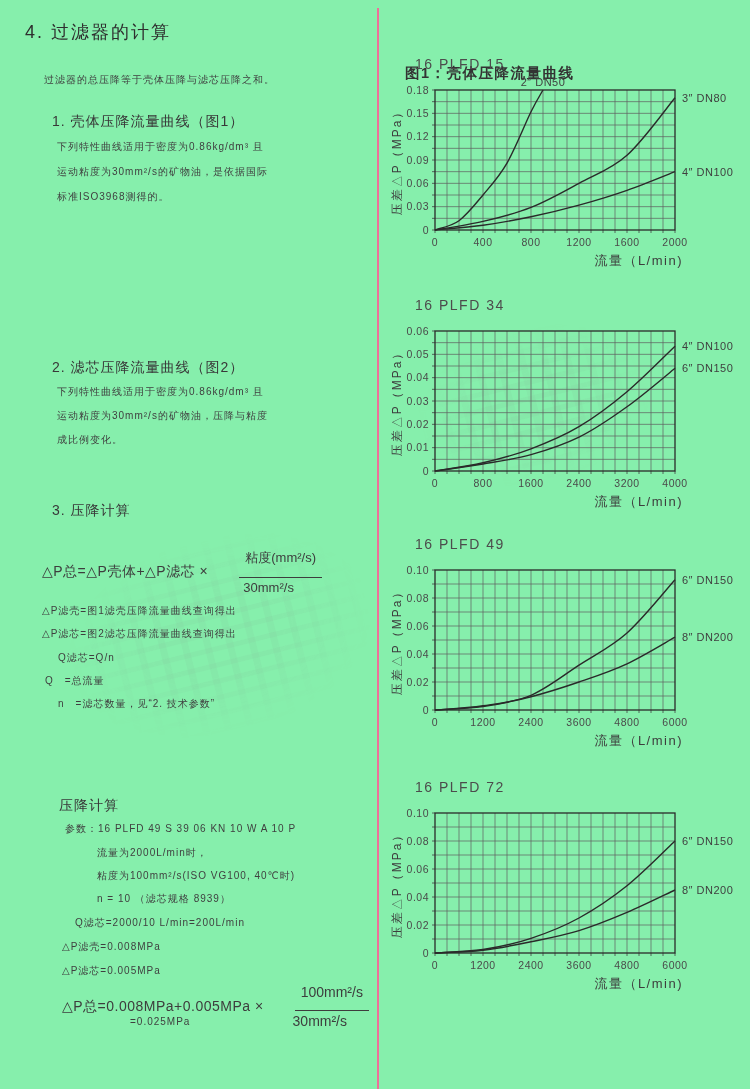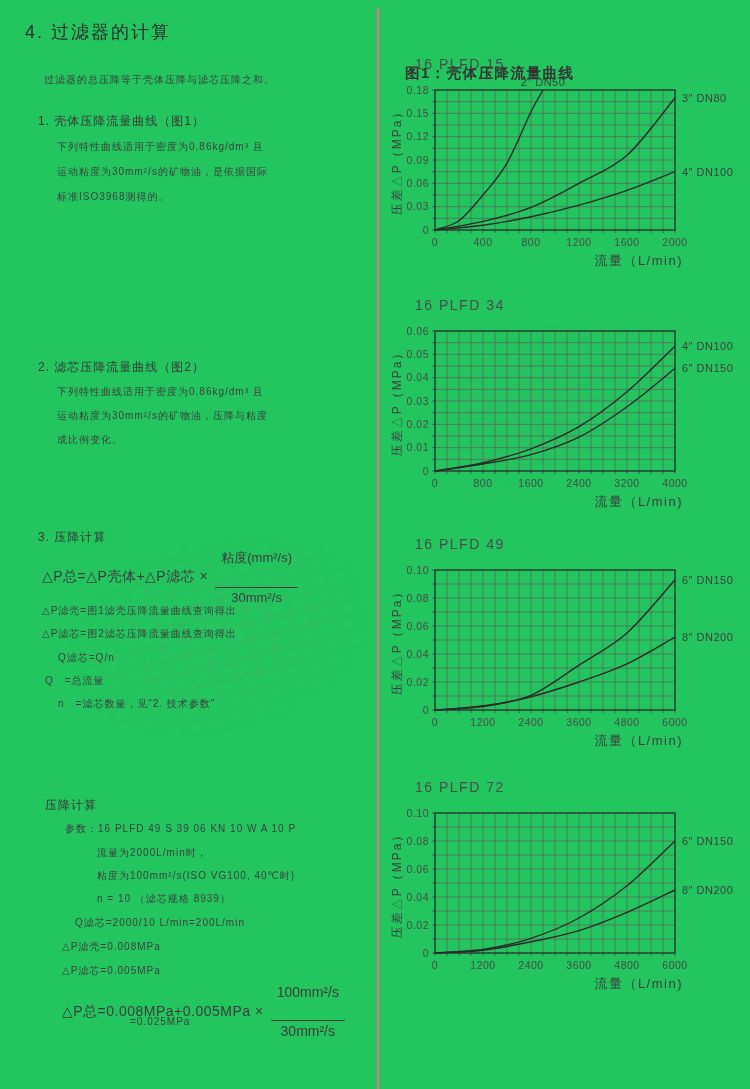--- a/index.html
+++ b/index.html
@@ -1,25 +1,25 @@
 <!DOCTYPE html>
 <html><head>
 <meta charset="utf-8">
 <style>
   html,body{margin:0;padding:0;background:#ffffff;}
-  .page{position:relative;width:750px;height:1089px;background:#22c55e;overflow:hidden;
+  .page{position:relative;width:750px;height:1089px;background:#86efac;overflow:hidden;
         font-family:"Liberation Sans","DejaVu Sans",sans-serif;color:#3d3d3d;}
   .abs{position:absolute;white-space:nowrap;}
   .h1{font-size:18px;letter-spacing:2px;color:#2e2e2e;}
   .body{font-size:10px;letter-spacing:1px;color:#3f3f3f;}
-  .shead{font-size:12px;letter-spacing:1px;color:#383838;}
+  .shead{font-size:14px;letter-spacing:1px;color:#383838;margin-left:14px;}
   .divider{position:absolute;top:8px;bottom:0;width:2px;}
   .formula{position:absolute;display:flex;align-items:center;gap:7px;font-size:14px;letter-spacing:.5px;white-space:nowrap;}
   .frac{display:inline-flex;flex-direction:column;align-items:center;font-size:13px;letter-spacing:0;}
-  .frac .num{padding:0 6px 20px;border-bottom:1.5px solid #3d3d3d;}
+  .frac .num{padding:0 6px 10px;border-bottom:1.5px solid #3d3d3d;margin-left:24px;}
   .frac .den{padding-top:2px;}
   .formula.small{font-size:14px;}
   .formula.small .frac{font-size:14px;}
   .fig-title{font-size:14.5px;font-weight:bold;letter-spacing:1.5px;color:#333;margin-top:48px;}
   .chart-block{position:absolute;left:390px;width:360px;height:238px;}
   .chart-name{position:absolute;left:25px;top:6px;font-size:14px;letter-spacing:1.5px;color:#4c4c4c;}
   .chart-svg{position:absolute;left:0;top:28px;}
   .tick{font:10.5px "Liberation Sans",sans-serif;fill:#4a4a4a;letter-spacing:.5px;}
   .axlabel{font:13px "Liberation Sans",sans-serif;fill:#3d3d3d;letter-spacing:1.5px;}
   .aylabel{font:12px "Liberation Sans",sans-serif;fill:#3d3d3d;letter-spacing:2px;}
@@ -46,21 +46,21 @@
     <div class="abs shead" style="left:38px;top:113px">1. 壳体压降流量曲线（图1）</div>
     <div class="abs body" style="left:57px;top:140px">下列特性曲线适用于密度为0.86kg/dm³ 且</div>
     <div class="abs body" style="left:57px;top:165px">运动粘度为30mm²/s的矿物油，是依据国际</div>
     <div class="abs body" style="left:57px;top:190px">标准ISO3968测得的。</div>
 
     <div class="abs shead" style="left:38px;top:359px">2. 滤芯压降流量曲线（图2）</div>
     <div class="abs body" style="left:57px;top:385px">下列特性曲线适用于密度为0.86kg/dm³ 且</div>
     <div class="abs body" style="left:57px;top:409px">运动粘度为30mm²/s的矿物油，压降与粘度</div>
     <div class="abs body" style="left:57px;top:433px">成比例变化。</div>
 
-    <div class="abs shead" style="left:38px;top:529px">3. 压降计算</div>
+    <div class="abs shead" style="left:38px;top:502px">3. 压降计算</div>
     <div class="formula" style="left:42px;top:549px">
       <span>△P总=△P壳体+△P滤芯 ×</span>
       <span class="frac">
         <span class="num">粘度(mm²/s)</span>
         <span class="den">30mm²/s</span>
       </span>
     </div>
     <div class="abs body" style="left:42px;top:604px">△P滤壳=图1滤壳压降流量曲线查询得出</div>
     <div class="abs body" style="left:42px;top:627px">△P滤芯=图2滤芯压降流量曲线查询得出</div>
     <div class="abs body" style="left:58px;top:651px">Q滤芯=Q/n</div>

